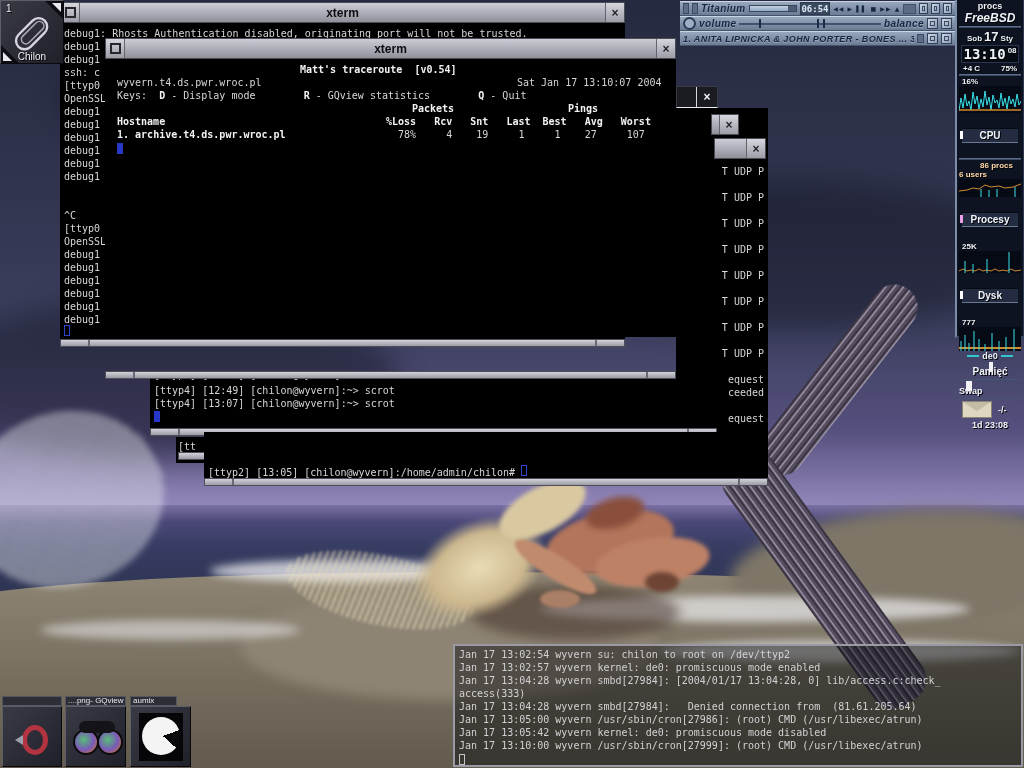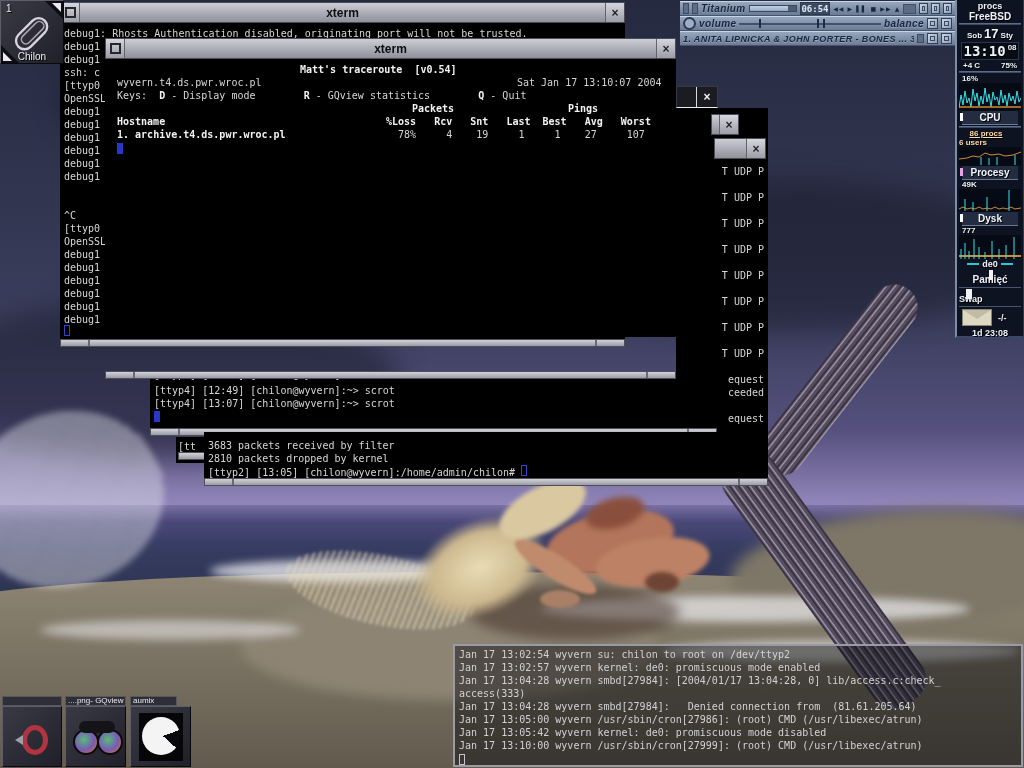--- a/index.html
+++ b/index.html
@@ -77,21 +77,21 @@
   .circbtn{width:9px;height:9px;border:2px solid #2c3a56;border-radius:50%;background:#9cadc4;}
   .tinybtn{width:5px;height:9px;background:#5e6e88;border:1px solid #3c4a64;}
 
   
   .dock{position:absolute;left:955px;top:0;width:69px;height:338px;box-sizing:border-box;
         background:#0d1320;border-left:2px solid #7d8da8;border-right:1px solid #2e3a52;
         border-bottom:2px solid #39476a;padding:1px 2px;color:#eef2f8;}
   .dk{font:bold 8px "Liberation Sans",sans-serif;text-shadow:1px 1px 0 #000;}
   .dksep{height:2px;background:linear-gradient(180deg,#6c7c98,#2c3a56);margin:1px 0;}
   .dkc{text-align:center;}
-  .dkbtn{position:relative;margin:0 3px;height:13px;display:flex;align-items:center;justify-content:center;
+  .dkbtn{position:relative;margin:15px 3px;height:13px;display:flex;align-items:center;justify-content:center;
          background:#232c40;border-top:1px solid #060a12;border-bottom:1px solid #6a7890;
          font:bold 10px "Liberation Sans",sans-serif;color:#f0f4fa;text-shadow:1px 1px 0 #000;}
   .led{position:absolute;left:-2px;top:2px;width:3px;height:8px;background:#fff;}
   .dkgraph{display:block;margin:0 auto;background:#060a14;}
   .env{width:30px;height:17px;background:#ded8c2;border:1px solid #8a8472;position:relative;box-sizing:border-box;}
   .env::before{content:"";position:absolute;left:0;top:0;border-left:14px solid transparent;
         border-right:14px solid transparent;border-top:9px solid #c2bca6;}
   .dash{width:12px;height:2px;background:#2cc8cc;}
   .wbar{background:#f2f2f6;}
 
@@ -226,24 +226,20 @@
       <i class="nl"></i>
       <i class="nr"></i>
     </div>
 
   <div class="blackwin" style="left:176px;top:437px;width:30px;height:26px;">
     <div class="tline abs" style="left:2px;top:3px;">[tt</div>
   </div>
   <div class="rbar" style="left:178px;top:452px;width:28px;"></div>
 
   <div class="blackwin" style="left:204px;top:432px;width:564px;height:46px;">
-    <div class="abs" style="left:4px;top:7px;">
-        <div class="tline">3683 packets received by filter</div>
-        <div class="tline">2810 packets dropped by kernel</div>
-      </div>
     <div class="tline abs" style="left:4px;top:33px;"><span>[ttyp2] [13:05] [chilon@wyvern]:/home/admin/chilon# </span><span class="curh"></span></div>
   </div>
   <div class="rbar" style="left:204px;top:478px;width:564px;">
       <i class="nl"></i>
       <i class="nr"></i>
     </div>
 
   <div class="tbar" style="left:105px;top:38px;width:571px;">
     <div class="wbtn l">
         <div class="sqglyph"></div>
@@ -311,21 +307,21 @@
   </div>
   <div class="pbar" style="top:31px;">
     <div class="pt" style="flex:1;font-size:9px;overflow:hidden;">1. ANITA LIPNICKA &amp; JOHN PORTER - BONES ... 3:01</div>
     <div class="tinybtn" style="height:7px;"></div>
     <div class="pwbtn"></div>
     <div class="pwbtn"></div>
   </div>
 
   <div class="dock">
     <div class="dk dkc" style="font-size:9px;">procs</div>
-    <div class="dk dkc" style="font-size:10px;">FreeBSD</div>
+    <div class="dk dkc" style="font-size:12px;font-style:italic;">FreeBSD</div>
     <div class="dksep"></div>
     <div style="display:flex;align-items:baseline;justify-content:center;gap:2px;">
       <span class="dk">Sob</span>
       <span class="dk" style="font-size:13px;">17</span>
       <span class="dk">Sty</span>
     </div>
     <div style="display:flex;align-items:baseline;justify-content:center;gap:2px;border:1px solid #2a3650;background:#070b14;margin:1px 2px;">
       <span class="dk" style="font:bold 14px 'DejaVu Sans Mono',monospace;">13:10</span>
       <span class="dk" style="align-self:flex-start;">08</span>
     </div>
@@ -337,34 +333,34 @@
     <div class="dk" style="padding-left:3px;">16%</div>
     <svg class="dkgraph" width="62" height="27">
       <polyline points="0,25 2,12 4,22 6,8 8,20 10,15 12,24 14,6 16,18 18,10 20,23 22,13 24,21 26,5 28,19 30,11 32,24 34,9 36,17 38,14 40,22 42,7 44,20 46,12 48,23 50,10 52,18 54,13 56,21 58,8 60,19 62,15" fill="none" stroke="#38e2e8" stroke-width="1"></polyline>
       <polyline points="0,24 62,24" stroke="#d08a30" stroke-width="1.5" fill="none"></polyline>
     </svg>
     <div class="dkbtn">
         <span class="led"></span>
         <span>CPU</span>
       </div>
     <div class="dksep"></div>
-    <div class="dk" style="text-align:center;padding-right:8px;color:#ffd9a8;text-decoration:underline;">86 procs</div>
+    <div class="dk" style="text-align:right;padding-right:8px;color:#ffd9a8;">86 procs</div>
     <div class="dk" style="padding-right:8px;color:#ffd9a8;">6 users</div>
     <svg class="dkgraph" width="62" height="18">
       <polyline points="0,12 8,11 14,9 20,10 26,6 32,8 40,7 46,9 54,8 62,5" fill="none" stroke="#d08a30" stroke-width="1"></polyline>
       <line x1="22" y1="18" x2="22" y2="10" stroke="#38e2e8"></line>
         <line x1="30" y1="18" x2="30" y2="11" stroke="#38e2e8"></line>
       <line x1="38" y1="18" x2="38" y2="10" stroke="#38e2e8"></line>
         <line x1="56" y1="18" x2="56" y2="8" stroke="#38e2e8"></line>
     </svg>
     <div class="dkbtn">
         <span class="led" style="background:#e8a0e8;"></span>
         <span>Procesy</span>
       </div>
-    <div class="dk" style="padding-left:3px;">49K</div>
+    <div class="dk" style="padding-left:3px;">25K</div>
     <svg class="dkgraph" width="62" height="22">
       <polyline points="0,20 4,18 8,20 12,19 16,20 20,18 24,20 28,19 32,20 36,18 40,20 44,19 48,20 52,18 56,20 62,19" fill="none" stroke="#d08a30" stroke-width="1"></polyline>
       <line x1="6" y1="22" x2="6" y2="10" stroke="#38e2e8"></line>
         <line x1="14" y1="22" x2="14" y2="13" stroke="#38e2e8"></line>
       <line x1="28" y1="22" x2="28" y2="8" stroke="#38e2e8"></line>
         <line x1="50" y1="22" x2="50" y2="1" stroke="#38e2e8"></line>
     </svg>
     <div class="dkbtn">
         <span class="led"></span>
         <span>Dysk</span>

